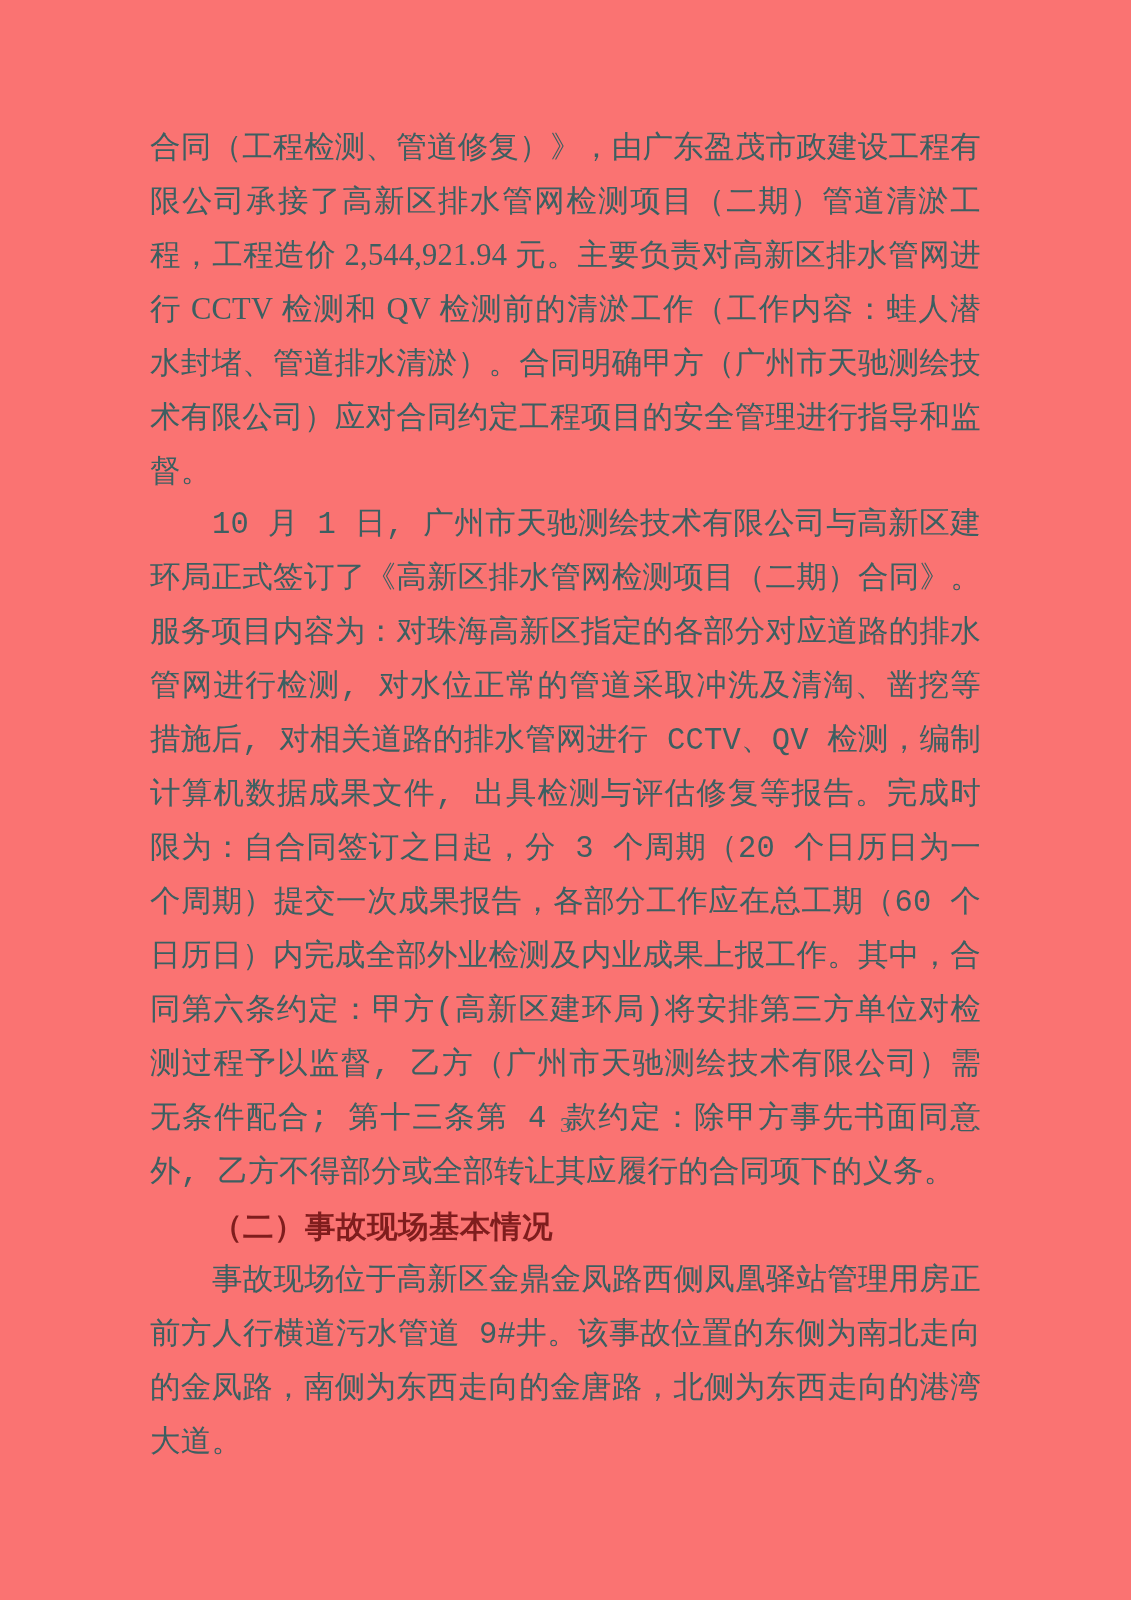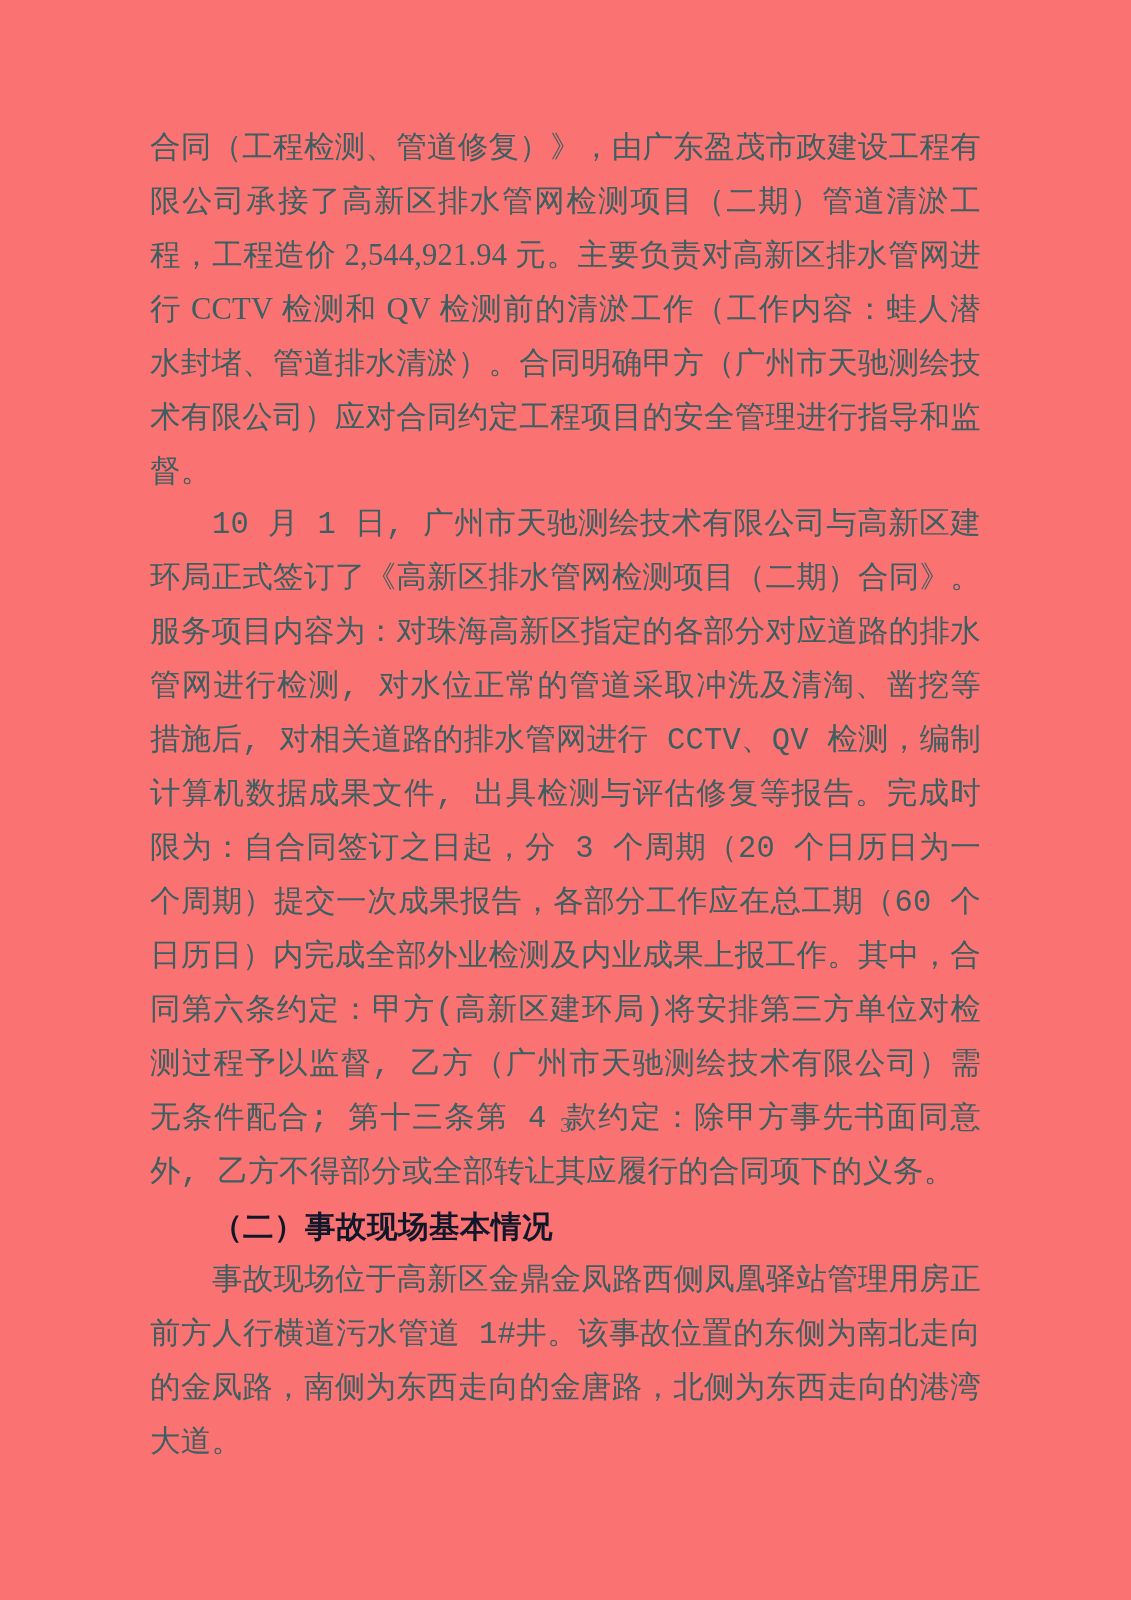--- a/index.html
+++ b/index.html
@@ -39,21 +39,21 @@
   .para.indent {
     text-indent: 62px;
     font-family: Liberation Mono, monospace;
   }
   .heading {
     margin: 0;
     text-indent: 62px;
     font-weight: bold;
     font-size: 30.5px;
     line-height: 54px;
-    color: #0f172a;
+    color: #7f1d1d;
     letter-spacing: 0.5px;
   }
   .page-number {
     position: absolute;
     bottom: 82px;
     left: 0;
     width: 100%;
     text-align: center;
     font-size: 22px;
     color: #45696b;
@@ -61,16 +61,16 @@
   }
 </style>
 </head>
 <body>
 
 <div class="page">
   <div class="doc-body">
     <p class="para">合同（工程检测、管道修复）》，由广东盈茂市政建设工程有限公司承接了高新区排水管网检测项目（二期）管道清淤工程，工程造价 2,544,921.94 元。主要负责对高新区排水管网进行 CCTV 检测和 QV 检测前的清淤工作（工作内容：蛙人潜水封堵、管道排水清淤）。合同明确甲方（广州市天驰测绘技术有限公司）应对合同约定工程项目的安全管理进行指导和监督。</p>
     <p class="para indent">10 月 1 日, 广州市天驰测绘技术有限公司与高新区建环局正式签订了《高新区排水管网检测项目（二期）合同》。服务项目内容为：对珠海高新区指定的各部分对应道路的排水管网进行检测, 对水位正常的管道采取冲洗及清淘、凿挖等措施后, 对相关道路的排水管网进行 CCTV、QV 检测，编制计算机数据成果文件, 出具检测与评估修复等报告。完成时限为：自合同签订之日起，分 3 个周期（20 个日历日为一个周期）提交一次成果报告，各部分工作应在总工期（60 个日历日）内完成全部外业检测及内业成果上报工作。其中，合同第六条约定：甲方(高新区建环局)将安排第三方单位对检测过程予以监督, 乙方（广州市天驰测绘技术有限公司）需无条件配合; 第十三条第 4 款约定：除甲方事先书面同意外, 乙方不得部分或全部转让其应履行的合同项下的义务。</p>
     <p class="heading">（二）事故现场基本情况</p>
-    <p class="para indent">事故现场位于高新区金鼎金凤路西侧凤凰驿站管理用房正前方人行横道污水管道 1#井。该事故位置的东侧为南北走向的金凤路，南侧为东西走向的金唐路，北侧为东西走向的港湾大道。</p>
+    <p class="para indent">事故现场位于高新区金鼎金凤路西侧凤凰驿站管理用房正前方人行横道污水管道 9#井。该事故位置的东侧为南北走向的金凤路，南侧为东西走向的金唐路，北侧为东西走向的港湾大道。</p>
   </div>
   <div class="page-number">3</div>
 </div>
 
 </body></html>

